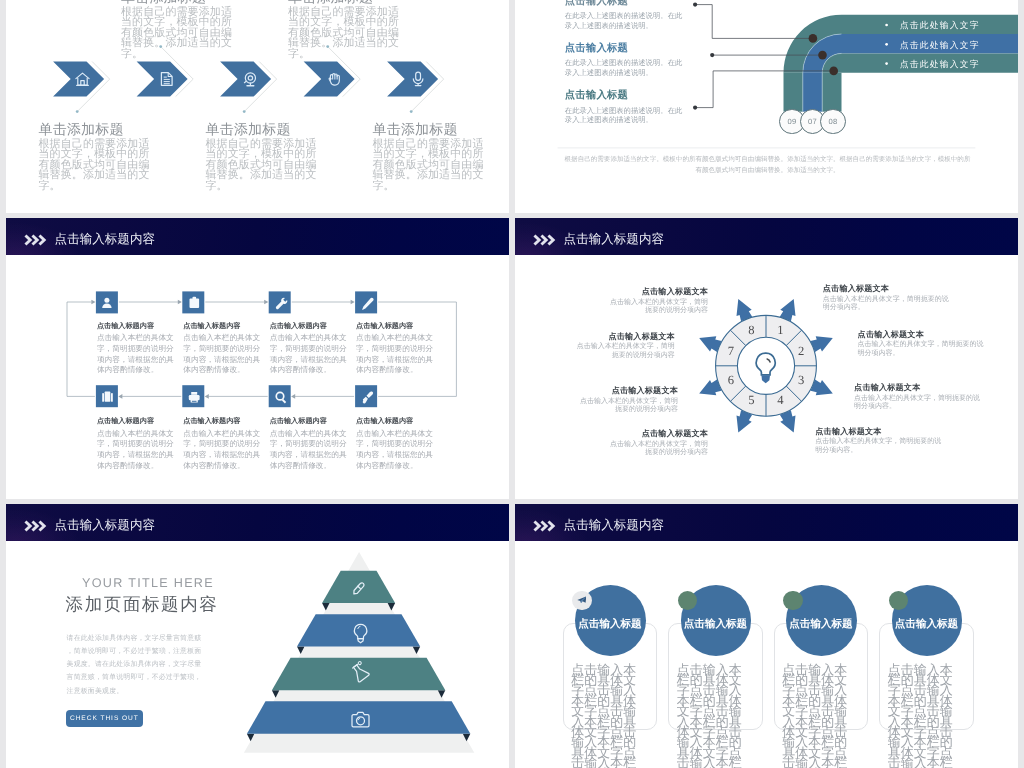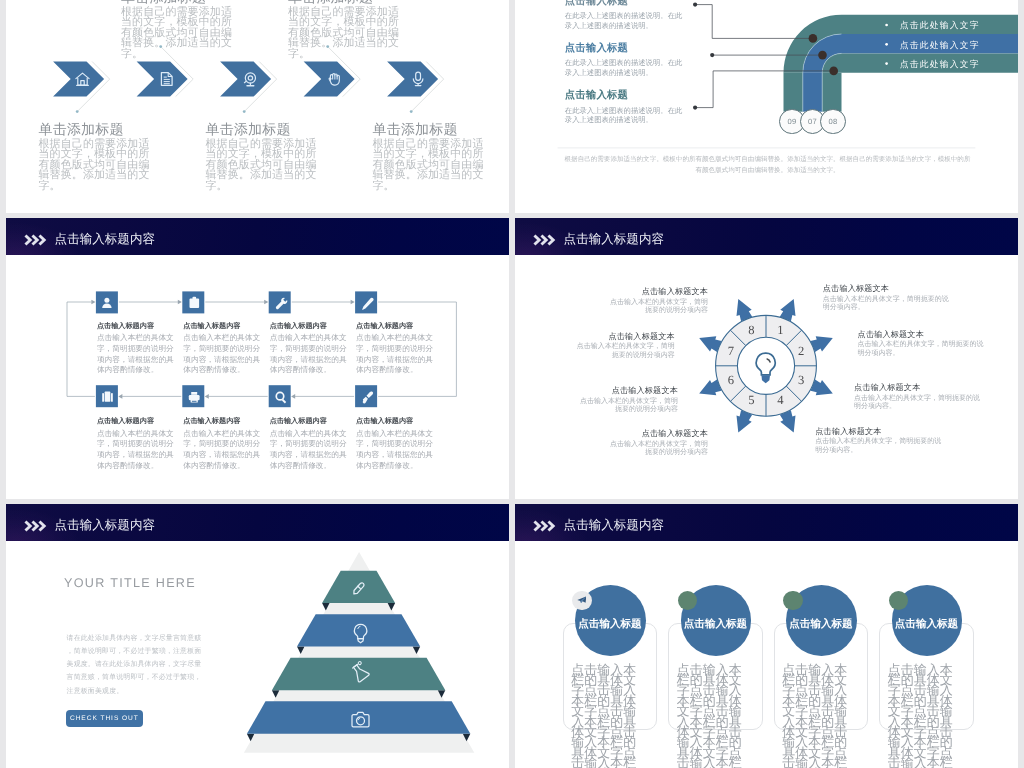--- a/index.html
+++ b/index.html
@@ -25,21 +25,21 @@
 
 .s2-title{position:absolute;font-size:10.3px;font-weight:bold;letter-spacing:0.25px;white-space:nowrap}
 .s2-body{position:absolute;font-size:7.3px;line-height:9.7px;color:#9aa3ab;width:118px;letter-spacing:0.05px;line-break:anywhere}
 .s2-li{position:absolute;color:#fff;font-size:8.8px;letter-spacing:1.2px;white-space:nowrap}
 .s2-foot{position:absolute;color:#b6babe;font-size:6.55px;line-height:11.4px;text-align:center;left:46.5px;width:412px}
 .s2-num{position:absolute;width:25.2px;height:25.2px;border-radius:50%;background:#fbfbfb;border:0.9px solid #5d747a;
   color:#7d8a90;font-size:7.6px;display:flex;align-items:center;justify-content:center;letter-spacing:0.3px}
 .f-t{position:absolute;font-size:7.15px;font-weight:bold;color:#474c52;white-space:nowrap;letter-spacing:0px}
 .f-b{position:absolute;font-size:7.7px;line-height:10.8px;color:#a9adb3;width:78px;letter-spacing:0px;line-break:anywhere}
 
-.w-t{position:absolute;font-size:8.1px;font-weight:normal;color:#3d4349;white-space:nowrap;letter-spacing:0.2px}
+.w-t{position:absolute;font-size:8.1px;font-weight:bold;color:#3d4349;white-space:nowrap;letter-spacing:0.2px}
 .w-b{position:absolute;font-size:7.0px;line-height:8.5px;color:#a9aeb4;letter-spacing:0px;line-break:anywhere}
 
 .p-eyebrow{position:absolute;color:#989ca1;font-size:12.6px;letter-spacing:1.3px}
 .p-title{position:absolute;color:#5a5f65;font-size:17.5px;letter-spacing:1.6px}
 .p-body{position:absolute;color:#bcc0c5;font-size:6.9px;line-height:13.2px;width:141px;letter-spacing:0.2px;line-break:anywhere}
 .p-btn{position:absolute;background:#4072a5;border-radius:4px;color:#fff;font-size:6.6px;
   letter-spacing:0.95px;display:flex;align-items:center;justify-content:center}
 
 .c-card{position:absolute;border:0.8px solid #e1e3e6;border-radius:10px;background:#fff}
 .c-circle{position:absolute;border-radius:50%;background:#40709f}
@@ -382,21 +382,22 @@
       <path d="M-3.1 -7.3 H3.1" stroke-width="1.15"></path>
       <circle cx="5.6" cy="-7.0" r="1.5" stroke-width="1.0"></circle>
     </g>
     <g transform="translate(346.5,207.5)">
       <path d="M0.8 3.2 H4.2 L5.6 0.9 H10.4 L11.8 3.2 H15.2 a1.3 1.3 0 0 1 1.3 1.3 V14.1 a1.3 1.3 0 0 1 -1.3 1.3 H0.8 a1.3 1.3 0 0 1 -1.3 -1.3 V4.5 a1.3 1.3 0 0 1 1.3 -1.3 Z"></path>
       <circle cx="8" cy="9.3" r="4.0"></circle>
       <path d="M5.6 8.3 a2.6 2.6 0 0 1 1.8 -1.8" stroke-width="0.95"></path>
     </g>
    </g>
   </svg>
-  <div class="p-eyebrow" style="left:58px;top:71.8px">YOUR TITLE HERE</div>
+  <div class="p-eyebrow" style="left:76px;top:71.8px">YOUR TITLE HERE</div>
+  <div class="p-title" style="left:59.6px;top:89.3px">添加页面标题内容</div>
   <div class="p-body" style="left:60.6px;top:127.8px">请在此处添加具体内容，文字尽量言简意赅，简单说明即可，不必过于繁琐，注意板面美观度。请在此处添加具体内容，文字尽量言简意赅，简单说明即可，不必过于繁琐，注意板面美观度。</div>
   <div class="p-btn" style="left:59.7px;top:205.7px;width:77.4px;height:17.2px">CHECK THIS OUT</div>
  </div>
 <div class="slide" id="s6">
   <div class="hdr">
    <svg class="chev" width="23" height="12" viewBox="0 0 23 12">
     <g fill="none" stroke="#e2e3ed" stroke-width="2.9" stroke-linecap="butt" stroke-linejoin="miter">
      <path d="M1.45 1.45 L6.2 6 L1.45 10.55"></path>
             <path d="M8.45 1.45 L13.2 6 L8.45 10.55"></path>
             <path d="M15.45 1.45 L20.2 6 L15.45 10.55"></path>

